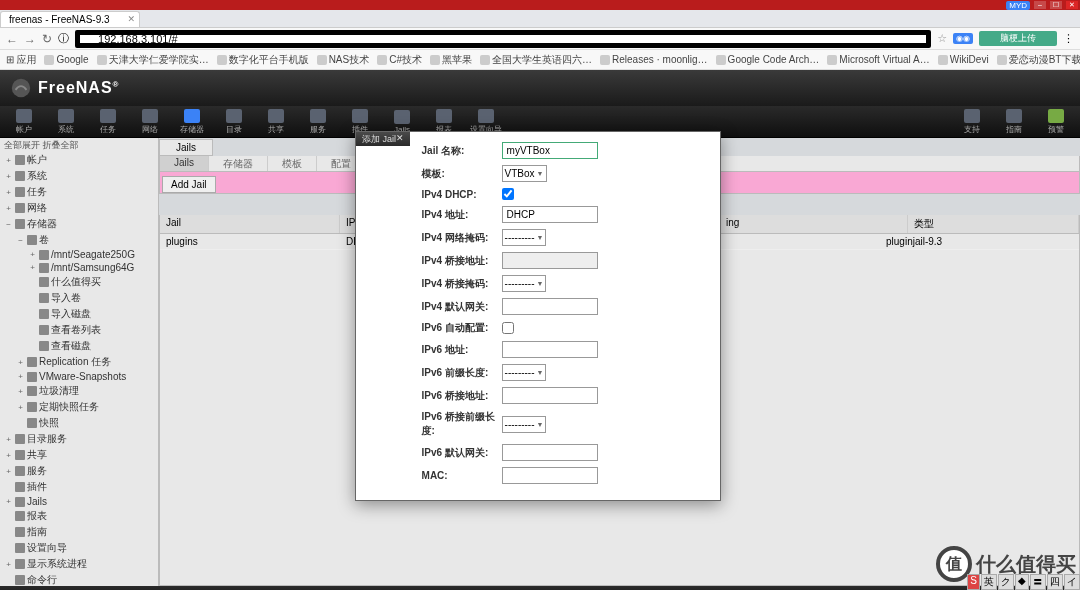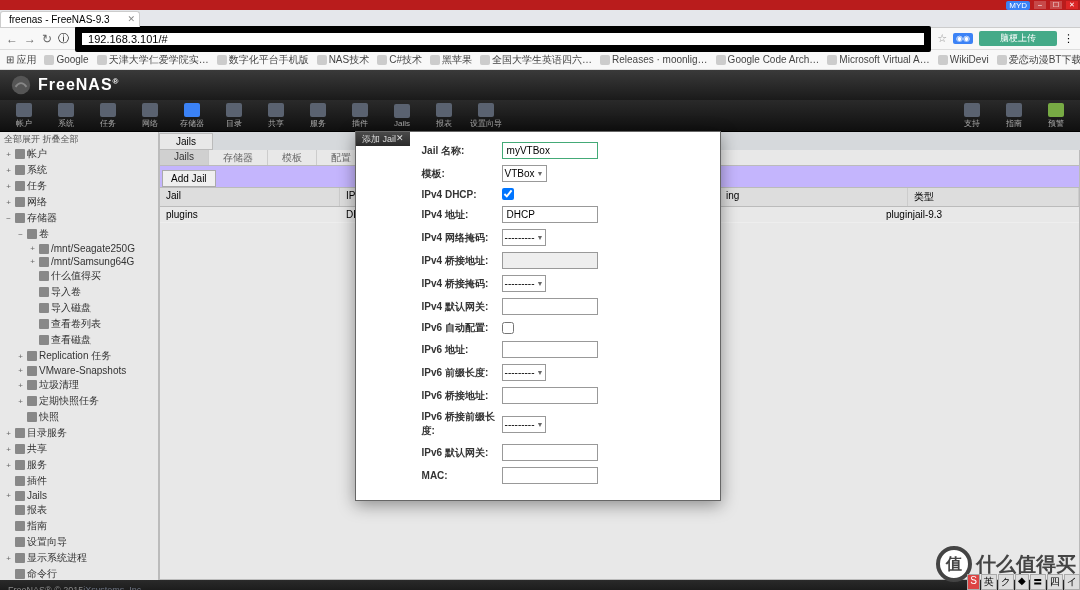--- a/index.html
+++ b/index.html
@@ -12,30 +12,30 @@
 .titlebar .close { background: #dc2626; }
 
 
 .tabstrip { height: 18px; background: #e5e7eb; display: flex; align-items: flex-end; border-bottom: 1px solid #ccc; }
 .browsertab { background: #ffffff; border: 1px solid #ccc; border-bottom: none; height: 16px; font-size: 10px; padding: 2px 20px 0 8px; min-width: 140px; position: relative; border-radius: 3px 3px 0 0; }
 .browsertab .x { position: absolute; right: 4px; top: 2px; font-size: 9px; color: #888; }
 
 
 .urlbar { height: 22px; background: #f8f8f8; display: flex; align-items: center; padding: 0 6px; gap: 6px; border-bottom: 1px solid #ddd; font-size: 11px; }
 .urlbar .nav { color: #666; font-size: 12px; }
-.urlbar input { flex: 1; border: 7px solid #000000; height: 26px; padding: 0 6px; font-size: 11px; border-radius: 2px; }
+.urlbar input { flex: 1; border: 5px solid #000000; height: 18px; padding: 0 18px; font-size: 11px; border-radius: 2px; }
 .urlbar .star { color: #999; }
 
 
 .bookmarks { height: 20px; background: #f8f8f8; display: flex; align-items: center; padding: 0 6px; gap: 8px; border-bottom: 1px solid #ddd; font-size: 10px; color: #444; }
 .bookmarks span { display: flex; align-items: center; gap: 2px; white-space: nowrap; }
 .bookmarks .ico { width: 10px; height: 10px; background: #ccc; border-radius: 2px; display: inline-block; }
 
 
-.fnheader { height: 30px; background: linear-gradient(#3a3a3a,#1a1a1a); display: flex; align-items: center; padding: 0 10px; gap: 6px; }
+.fnheader { height: 36px; background: linear-gradient(#3a3a3a,#1a1a1a); display: flex; align-items: center; padding: 0 10px; gap: 6px; }
 .fnheader .logo { color: #fff; font-size: 16px; font-weight: bold; letter-spacing: 1px; }
 .fnheader .logo sup { font-size: 8px; }
 .fnheader svg { width: 22px; height: 22px; }
 
 
 .maintb { height: 32px; background: linear-gradient(#2a2a2a,#0f0f0f); display: flex; align-items: center; padding: 0 6px; gap: 6px; border-bottom: 1px solid #000; }
 .maintb .item { display: flex; flex-direction: column; align-items: center; width: 36px; gap: 1px; cursor: pointer; }
 .maintb .item .ic { width: 16px; height: 14px; background: #5a6270; border-radius: 2px; }
 .maintb .item.active .ic { background: #3b82f6; }
 .maintb .item .lb { font-size: 8px; color: #aaa; }
@@ -52,23 +52,23 @@
 .sidebar .lv1 { padding-left: 4px; }
 .sidebar .lv2 { padding-left: 16px; }
 .sidebar .lv3 { padding-left: 28px; }
 
 .main { flex: 1; display: flex; flex-direction: column; }
 .tabsrow { height: 18px; background: #d6d9dc; display: flex; align-items: flex-end; }
 .tab1 { background: #e8e8e8; border: 1px solid #bbb; font-size: 10px; padding: 2px 16px; }
 .subtabs { height: 16px; background: #e8e8e8; border: 1px solid #bbb; border-top: none; display: flex; font-size: 10px; }
 .subtab { padding: 1px 14px; border-right: 1px solid #ccc; color: #666; }
 .subtab.active { background: #d0d0d0; color: #333; }
-.actionbar { height: 22px; background: #c4b5fd; border: 1px solid #bbb; border-top: none; padding: 2px; }
+.actionbar { height: 22px; background: #f9a8d4; border: 1px solid #bbb; border-top: none; padding: 2px; }
 .actionbar button { font-size: 10px; padding: 2px 8px; border: 1px solid #aaa; background: #efefef; cursor: pointer; }
-.tablearea { flex: 1; background: #e8e8e8; border: 1px solid #bbb; border-top: none; font-size: 10px; }
+.tablearea { flex: 1; background: #e8e8e8; border: 1px solid #bbb; border-top: none; font-size: 10px; margin-top: 21px; }
 .tablearea .thead { display: flex; background: #ddd; border-bottom: 1px solid #bbb; }
 .tablearea .th { padding: 2px 6px; border-right: 1px solid #ccc; }
 .tablearea .trow { display: flex; border-bottom: 1px solid #eee; }
 .tablearea .td { padding: 2px 6px; }
 
 
 .modal { position: absolute; left: 355px; top: 131px; width: 366px; height: 370px; background: #fff; border: 1px solid #666; box-shadow: 0 4px 16px rgba(0,0,0,0.4); display: flex; }
 .modal .mtitle { height: 14px; background: linear-gradient(#4a4a4a,#2a2a2a); color: #ddd; font-size: 9px; padding: 1px 6px; display: flex; justify-content: space-between; }
 .modal .mbody { flex: 1; overflow-y: auto; padding: 10px 12px; }
 .frow { display: flex; align-items: center; margin-bottom: 6px; font-size: 10px; }

